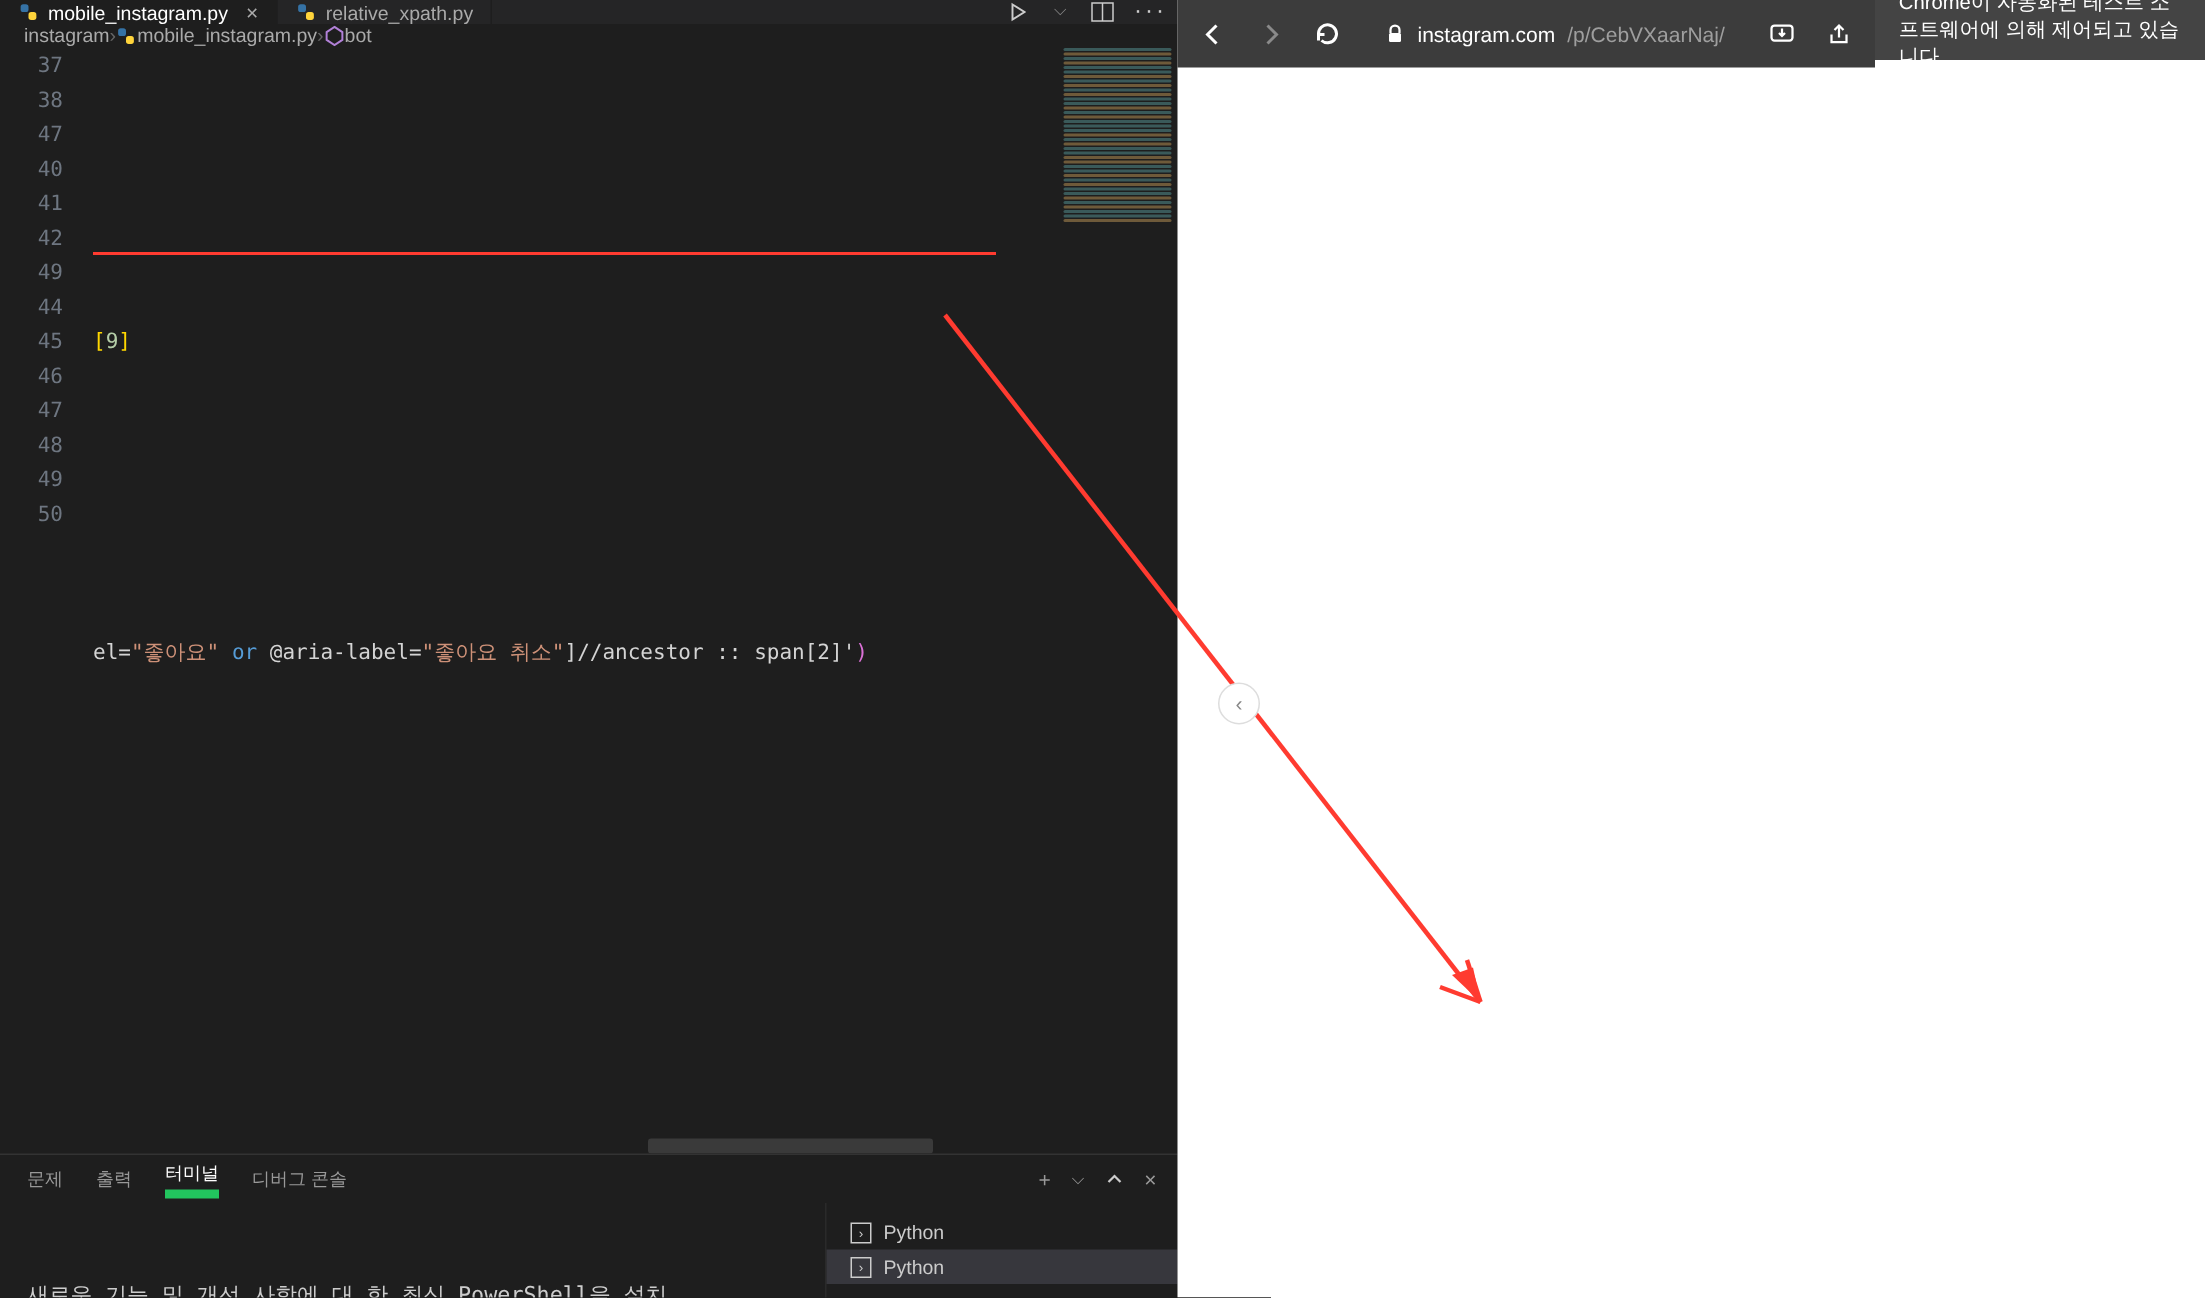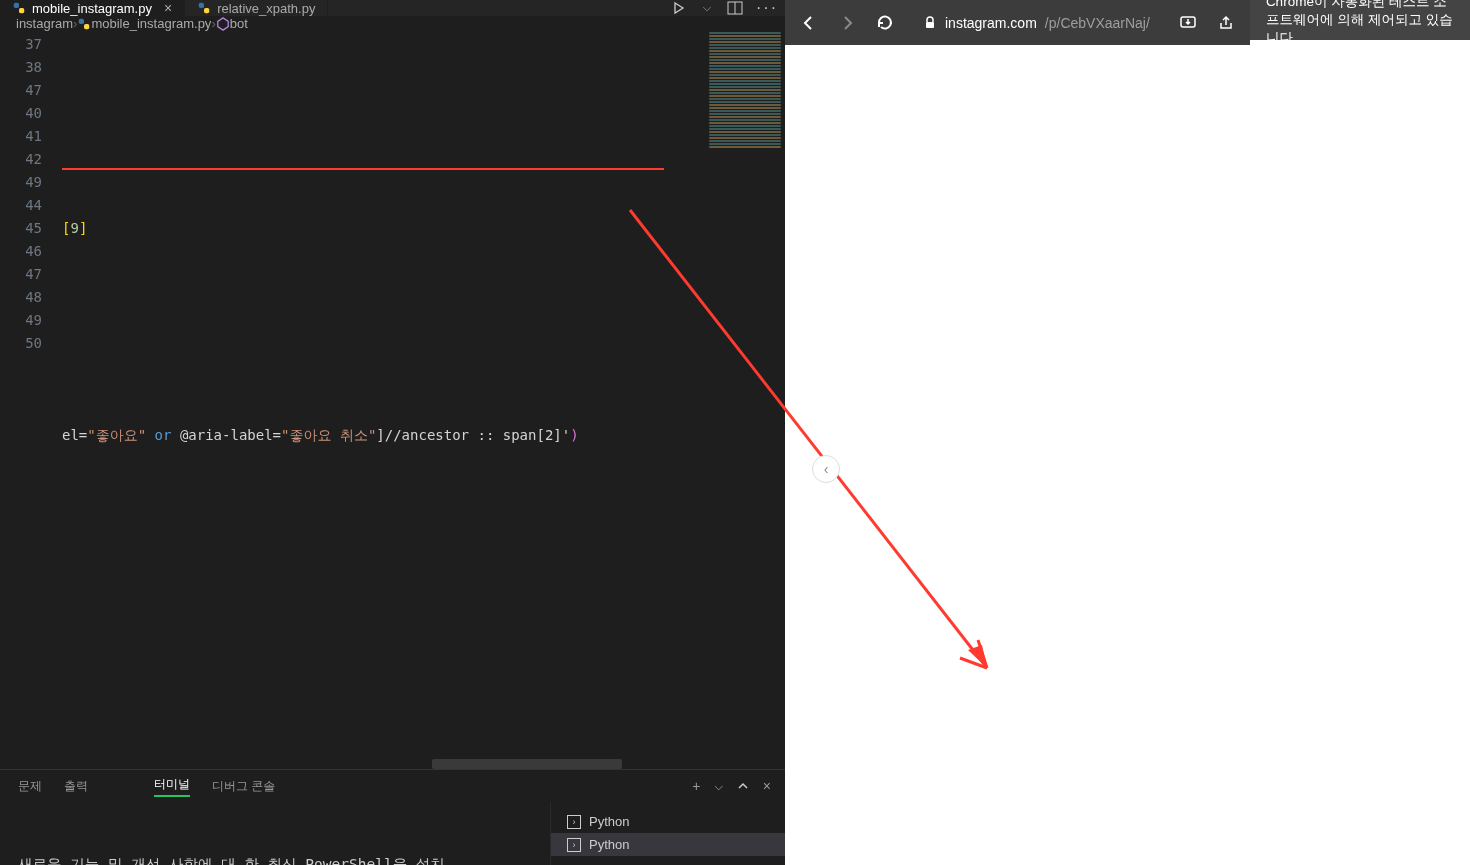--- a/index.html
+++ b/index.html
@@ -41,21 +41,21 @@
 .code .paren { color: #da70d6; }
 .underline { position: absolute; height: 2px; background: #ff3b30; }
 .minimap { position: absolute; right: 0; top: 0; width: 80px; height: 320px; }
 .minimap-line { height: 2px; margin: 1px 4px; background: #3a5a5a; border-radius: 1px; }
 .minimap-line.b { background: #6e5a3a; }
 
 .code-scroll { position: absolute; bottom: 0; left: 370px; width: 190px; height: 10px; background: #3a3a3a; border-radius: 2px; }
 
 .panel { flex: 1; display: flex; flex-direction: column; border-top: 1px solid #333; }
 .panel-tabs { height: 32px; display: flex; align-items: center; gap: 22px; padding: 0 18px; font-size: 12px; color: #999; position: relative; }
-.panel-tabs .ptab.active { color: #fff; border-bottom: 2px solid #22c55e; padding-bottom: 2px; margin-left: 44px; }
+.panel-tabs .ptab.active { color: #fff; border-bottom: 6px solid #22c55e; padding-bottom: 2px; }
 .panel-tabs .right { position: absolute; right: 14px; display: flex; gap: 14px; align-items: center; font-size: 14px; }
 .panel-body { flex: 1; display: flex; }
 .terminal { width: 550px; padding: 12px 18px; font-family: Consolas, monospace; font-size: 14.5px; line-height: 20px; color: #ccc; overflow: hidden; }
 .terminal-list { flex: 1; border-left: 1px solid #2a2a2a; padding-top: 8px; }
 .term-item { padding: 4px 16px; font-size: 13px; display: flex; align-items: center; gap: 8px; color: #ccc; }
 .term-item.active { background: #37373d; }
 .term-icon { width: 14px; height: 14px; border: 1px solid #ccc; font-size: 9px; display: flex; align-items: center; justify-content: center; }
 .black-box { background: #fff; border: 4px solid #000; position: absolute; }
 
 

